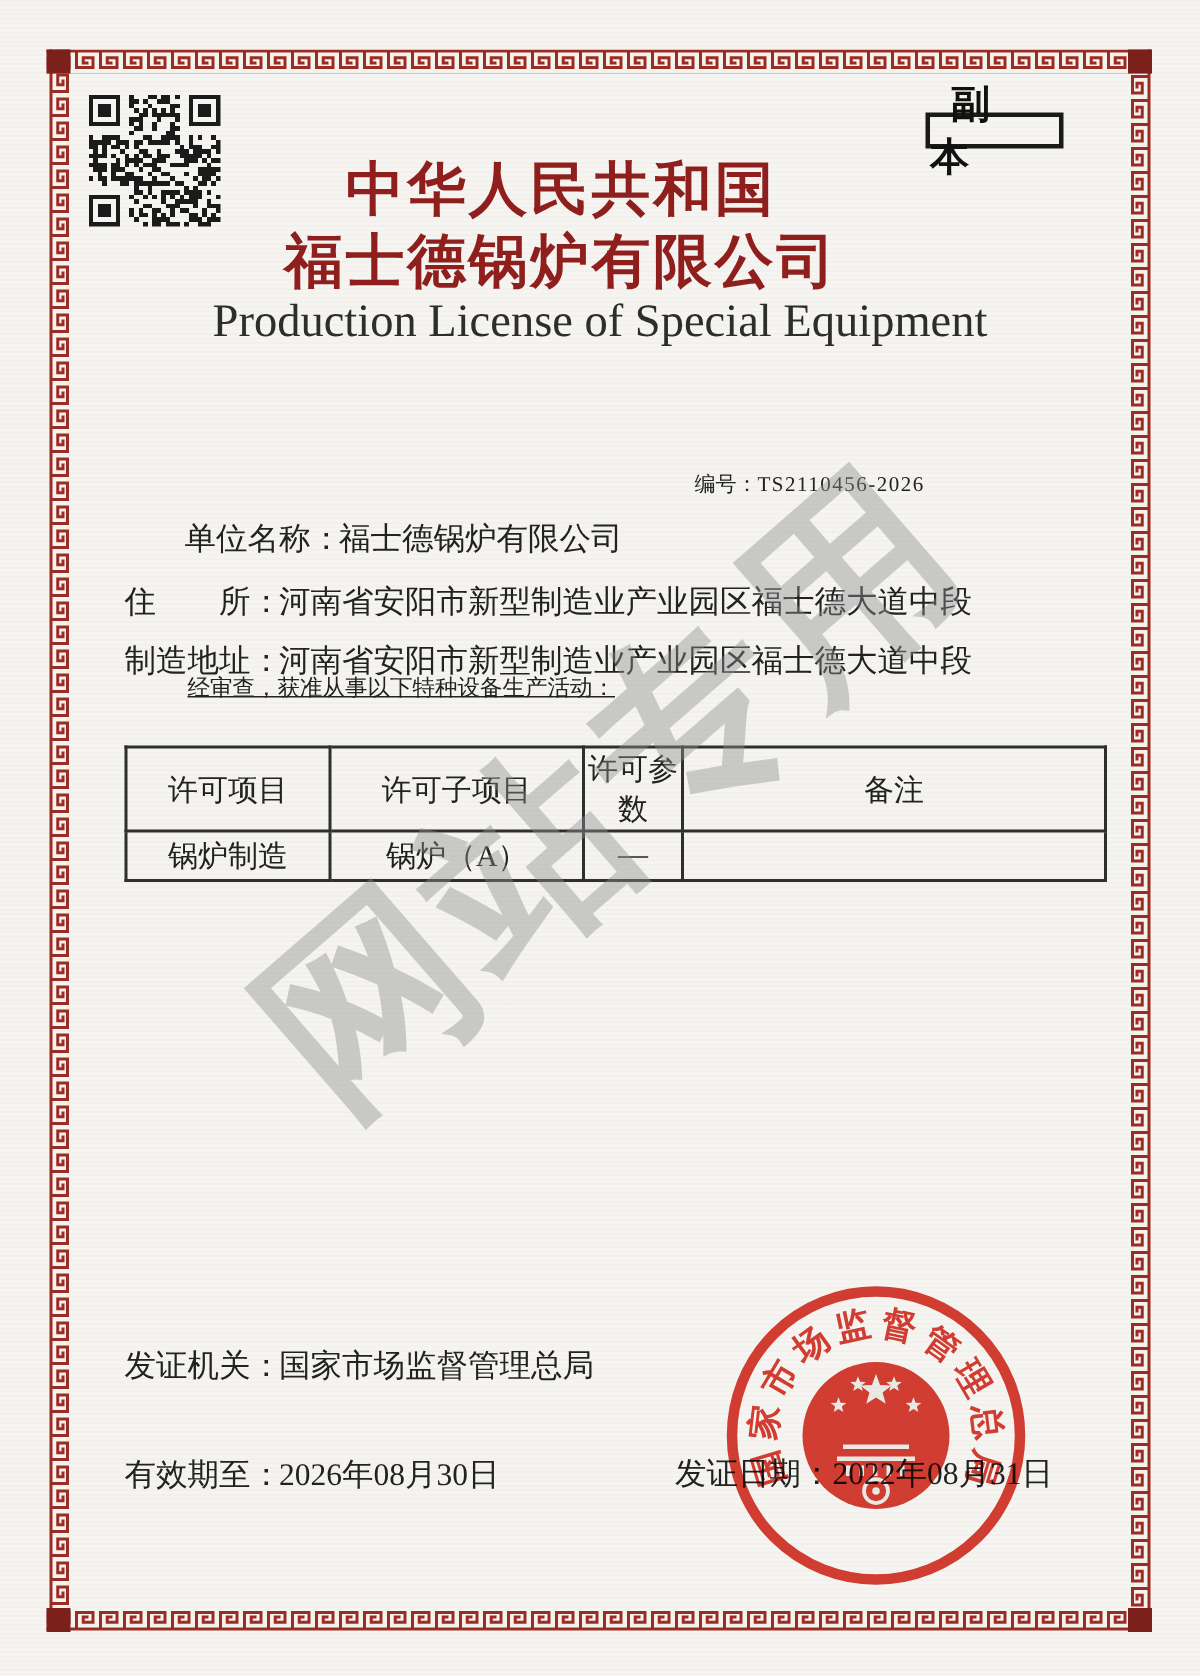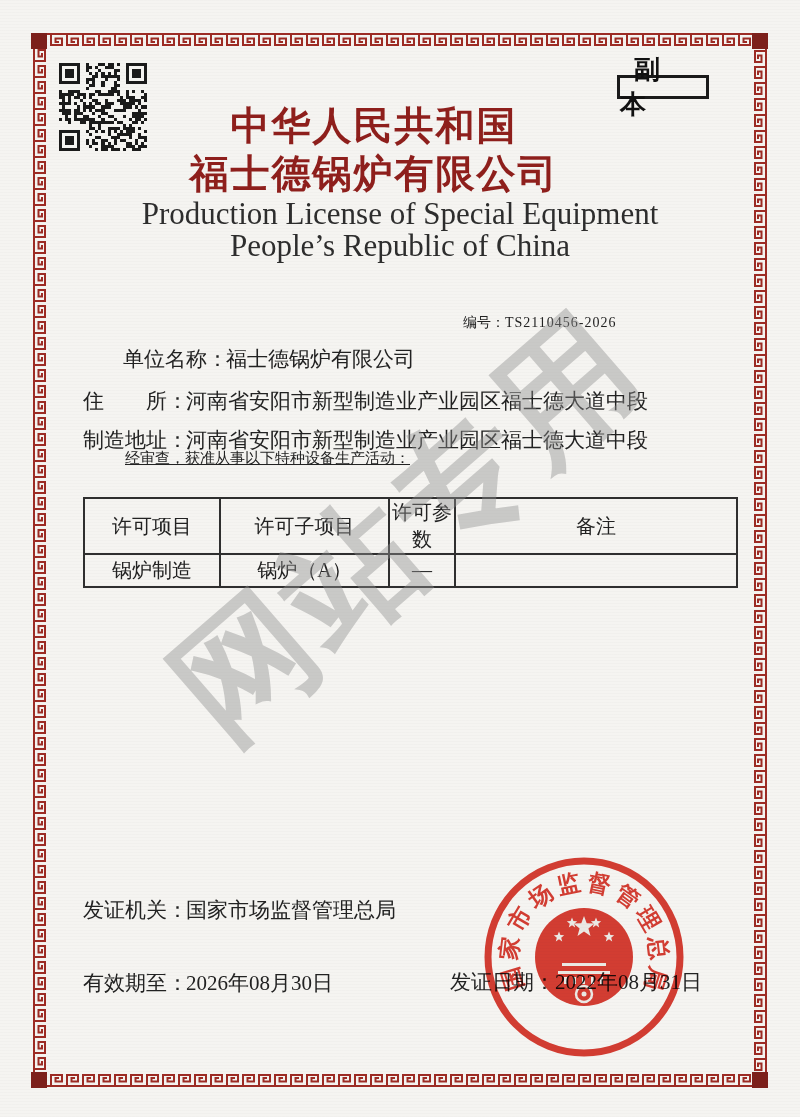--- a/index.html
+++ b/index.html
@@ -399,21 +399,20 @@
       <rect x="2" y="24" width="3" height="3" fill="#1b1b1b"></rect>
     </svg>
 
   <div class="abs copy-box">
     <span>副本</span>
   </div>
 
   <div class="abs title-zh t1">中华人民共和国</div>
   <div class="abs title-zh t2">福士德锅炉有限公司</div>
   <div class="abs title-en e1">Production License of Special Equipment</div>
-  <div class="abs title-en e2">People’s Republic of China</div>
 
   <div class="abs serial">
     <span class="lbl">编号：</span><span class="val">TS2110456-2026</span>
   </div>
 
   <div class="abs line f1">
     <span class="lbl">单位名称：</span><span>福士德锅炉有限公司</span>
   </div>
   <div class="abs line f2">
     <span class="lbl">住　　所：</span><span>河南省安阳市新型制造业产业园区福士德大道中段</span>

